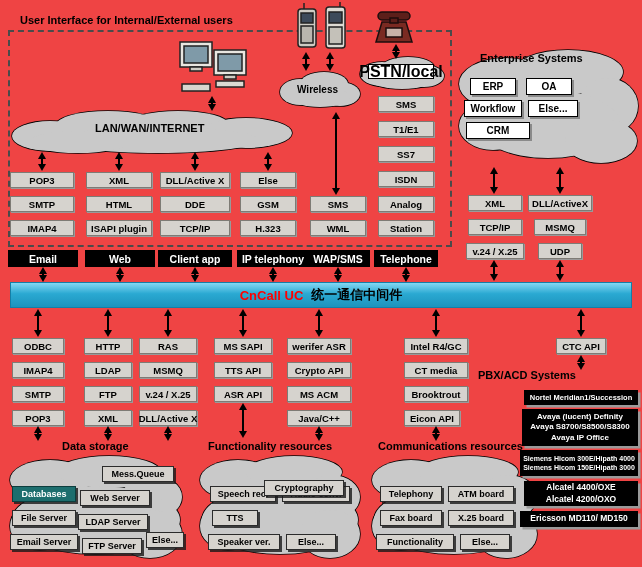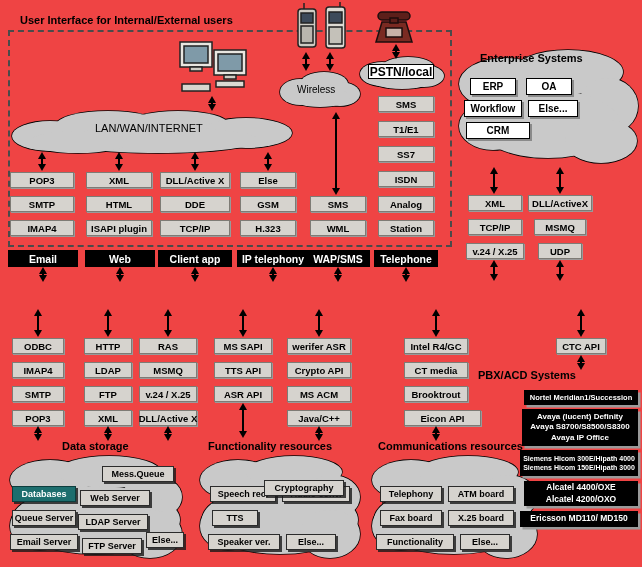--- a/index.html
+++ b/index.html
@@ -14,21 +14,21 @@
   .blk span{display:block;line-height:1.3;white-space:nowrap}
   .lbl{position:absolute;font-weight:bold;font-size:11px;color:#000;white-space:nowrap;z-index:6}
   .bar{position:absolute;left:10px;top:282px;width:622px;height:26px;background:linear-gradient(180deg,#84d7f3 0%,#2aa9d2 45%,#1d93bd 100%);border:1px solid #157ea6;display:flex;align-items:center;justify-content:center;gap:8px;z-index:3}
   .bar .brand{color:#f00;font-size:13px;font-weight:bold}
   .bar .cname{color:#000;font-size:13px;font-weight:bold}
   .varrow{position:absolute;width:2px;background:#000;z-index:5}
   .varrow::before{content:"";position:absolute;top:-7px;left:-3.5px;border-left:4.5px solid transparent;border-right:4.5px solid transparent;border-bottom:7px solid #000}
   .varrow::after{content:"";position:absolute;bottom:-7px;left:-3.5px;border-left:4.5px solid transparent;border-right:4.5px solid transparent;border-top:7px solid #000}
   .dash{position:absolute;border:2px dashed #4a4a4a;z-index:0}
   .cloudsvg{position:absolute;z-index:1}
-  .cloudlbl{position:absolute;font-weight:normal;z-index:2;white-space:nowrap;color:#000}
+  .cloudlbl{position:absolute;font-weight:bold;z-index:2;white-space:nowrap;color:#000}
   .boxlbl{position:absolute;background:#fff;border:1px solid #000;font-weight:bold;z-index:2;display:flex;align-items:center;justify-content:center;white-space:nowrap}
   .icon{position:absolute;z-index:2}
 </style>
 </head>
 <body>
 
 <div class="stage">
 
   <div class="dash" style="left:8px;top:30px;width:444px;height:217px"></div>
   <div class="lbl" style="left:20px;top:14px">User Interface for Internal/External users</div>
@@ -101,21 +101,21 @@
         <g id="cl3">
       <ellipse cx="26" cy="20" rx="22" ry="12"></ellipse>
           <ellipse cx="52" cy="13" rx="26" ry="10"></ellipse>
       <ellipse cx="68" cy="22" rx="20" ry="11"></ellipse>
           <ellipse cx="46" cy="26" rx="32" ry="9"></ellipse>
     </g>
       </defs>
     <use href="#cl3" fill="#c9c9c9" stroke="#000" stroke-width="1.5"></use>
       <use href="#cl3" fill="#c9c9c9"></use>
   </svg>
-  <div class="boxlbl" style="left:368px;top:64px;width:66px;height:15px;font-size:12px">PSTN/local</div>
+  <div class="boxlbl" style="left:368px;top:64px;width:66px;height:15px;font-size:16px">PSTN/local</div>
 
   <svg class="cloudsvg" style="left:453px;top:46px" width="188" height="122" viewBox="0 0 188 122">
     <defs>
         <g id="cl4">
       <ellipse cx="52" cy="38" rx="46" ry="26"></ellipse>
           <ellipse cx="115" cy="26" rx="55" ry="22"></ellipse>
       <ellipse cx="155" cy="60" rx="30" ry="28"></ellipse>
           <ellipse cx="95" cy="78" rx="72" ry="34"></ellipse>
       <ellipse cx="40" cy="80" rx="34" ry="24"></ellipse>
           <ellipse cx="148" cy="95" rx="36" ry="22"></ellipse>
@@ -215,20 +215,24 @@
   <div class="hdr" style="left:306px;top:250px;width:64px">WAP/SMS</div>
   <div class="hdr" style="left:374px;top:250px;width:64px">Telephone</div>
 
   <div class="pbox" style="left:468px;top:195px;width:54px">XML</div>
   <div class="pbox" style="left:468px;top:219px;width:54px">TCP/IP</div>
   <div class="pbox" style="left:466px;top:243px;width:58px">v.24 / X.25</div>
   <div class="pbox" style="left:528px;top:195px;width:64px">DLL/ActiveX</div>
   <div class="pbox" style="left:534px;top:219px;width:52px">MSMQ</div>
   <div class="pbox" style="left:538px;top:243px;width:44px">UDP</div>
 
+  <div class="bar">
+    <span class="brand">CnCall UC</span>
+    <span class="cname">统一通信中间件</span>
+  </div>
 
   <div class="pbox" style="left:12px;top:338px;width:52px">ODBC</div>
   <div class="pbox" style="left:12px;top:362px;width:52px">IMAP4</div>
   <div class="pbox" style="left:12px;top:386px;width:52px">SMTP</div>
   <div class="pbox" style="left:12px;top:410px;width:52px">POP3</div>
 
   <div class="pbox" style="left:84px;top:338px;width:48px">HTTP</div>
   <div class="pbox" style="left:84px;top:362px;width:48px">LDAP</div>
   <div class="pbox" style="left:84px;top:386px;width:48px">FTP</div>
   <div class="pbox" style="left:84px;top:410px;width:48px">XML</div>
@@ -243,28 +247,28 @@
   <div class="pbox" style="left:214px;top:386px;width:58px">ASR API</div>
 
   <div class="pbox" style="left:287px;top:338px;width:64px">werifer ASR</div>
   <div class="pbox" style="left:287px;top:362px;width:64px">Crypto API</div>
   <div class="pbox" style="left:287px;top:386px;width:64px">MS ACM</div>
   <div class="pbox" style="left:287px;top:410px;width:64px">Java/C++</div>
 
   <div class="pbox" style="left:404px;top:338px;width:64px">Intel R4/GC</div>
   <div class="pbox" style="left:404px;top:362px;width:64px">CT media</div>
   <div class="pbox" style="left:404px;top:386px;width:64px">Brooktrout</div>
-  <div class="pbox" style="left:404px;top:410px;width:77px">Eicon API</div>
+  <div class="pbox" style="left:404px;top:410px;width:56px">Eicon API</div>
 
   <div class="pbox" style="left:556px;top:338px;width:50px">CTC API</div>
 
   <div class="rbox" style="left:102px;top:466px;width:72px">Mess.Queue</div>
   <div class="rbox db" style="left:12px;top:486px;width:64px">Databases</div>
   <div class="rbox" style="left:80px;top:490px;width:70px">Web Server</div>
-  <div class="rbox" style="left:12px;top:510px;width:64px">Queue Server</div>
+  <div class="rbox" style="left:12px;top:510px;width:64px">File Server</div>
   <div class="rbox" style="left:78px;top:514px;width:70px">LDAP Server</div>
   <div class="rbox" style="left:10px;top:534px;width:68px">Email Server</div>
   <div class="rbox" style="left:82px;top:538px;width:60px">FTP Server</div>
   <div class="rbox" style="left:146px;top:532px;width:38px">Else...</div>
 
   <div class="rbox" style="left:210px;top:486px;width:66px">Speech rec.</div>
   <div class="rbox" style="left:282px;top:486px;width:68px">Audio conv.</div>
   <div class="rbox" style="left:212px;top:510px;width:46px">TTS</div>
   <div class="rbox" style="left:264px;top:480px;width:80px">Cryptography</div>
   <div class="rbox" style="left:208px;top:534px;width:72px">Speaker ver.</div>

